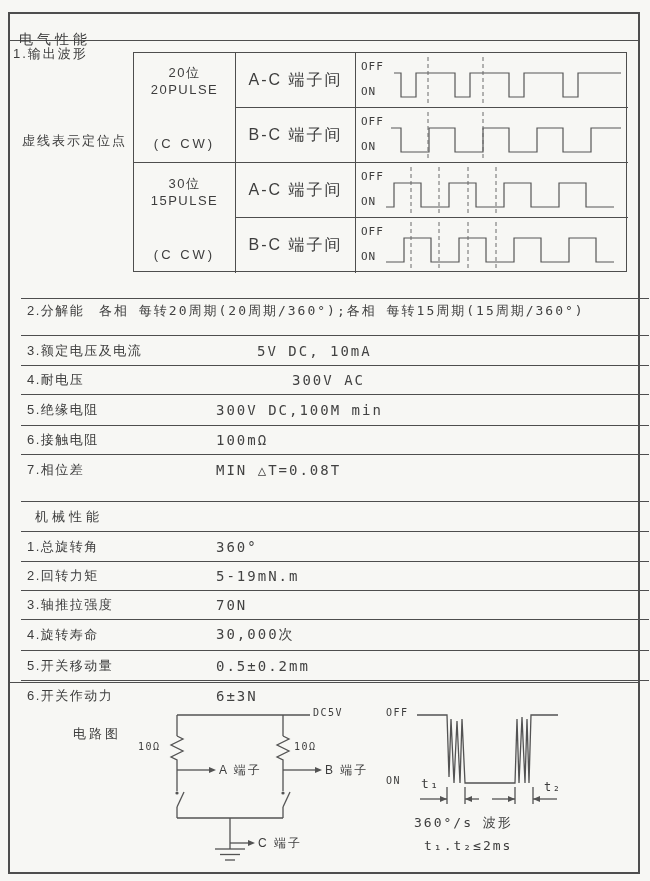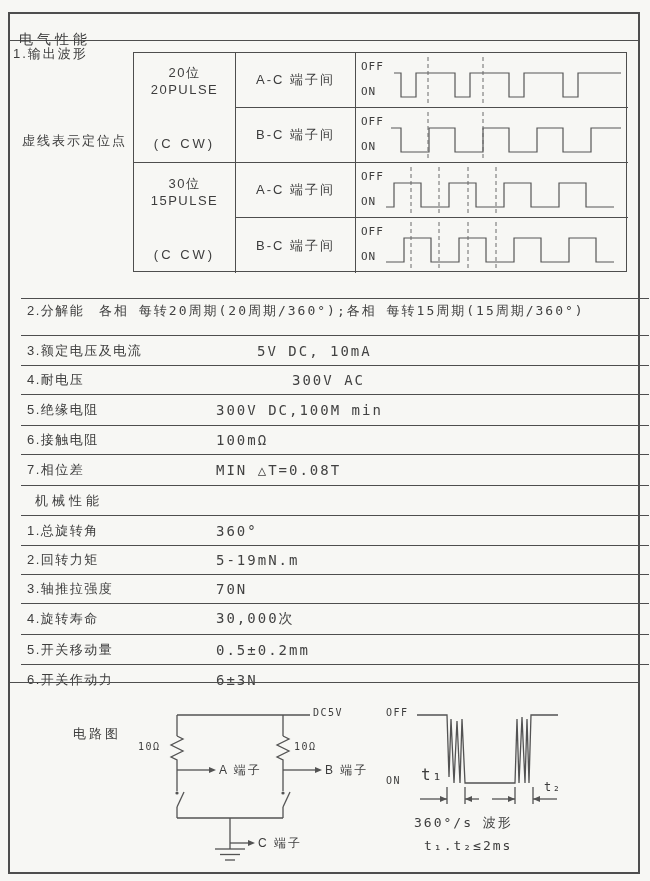--- a/index.html
+++ b/index.html
@@ -32,21 +32,21 @@
 
   
   .wave-table{
     position:absolute;left:123px;top:38px;width:494px;height:220px;
     border:1.6px solid var(--ink);box-sizing:border-box;
   }
   .wt-cell{position:absolute;box-sizing:border-box;display:flex;align-items:center;justify-content:center;}
   .wt-group{flex-direction:column;gap:7px;border-right:1.6px solid var(--ink);font-size:13px;letter-spacing:1px;text-align:center;}
   .wt-group .l1{letter-spacing:1.5px;}
   .wt-group .l2{letter-spacing:3px;margin-top:32px;}
-  .wt-term{border-right:1.6px solid var(--ink);font-size:13px;letter-spacing:2px;}
+  .wt-term{border-right:1.6px solid var(--ink);font-size:16px;letter-spacing:2px;}
   .bb{border-bottom:1.6px solid var(--ink);}
   .wt-wave{overflow:hidden;}
   .wt-wave svg{position:absolute;left:0;top:0;}
   .onoff{
     position:absolute;left:5px;font-family:"DejaVu Sans Mono",monospace;
     font-size:11px;letter-spacing:1px;color:var(--text);
   }
 
   
   #spec-rows{position:absolute;left:0;top:284px;width:100%;padding-left:11px;}
@@ -148,21 +148,21 @@
         <span class="spec-value" style="left: 195px;">300V DC,100M min</span>
       </div>
       <div class="spec-row" style="height: 29px;">
         <span class="spec-label">6.接触电阻</span>
         <span class="spec-value" style="left: 195px;">100mΩ</span>
       </div>
       <div class="spec-row" style="height: 31px;">
         <span class="spec-label">7.相位差</span>
         <span class="spec-value" style="left: 195px;">MIN △T=0.08T</span>
       </div>
-      <div class="spec-row" style="height: 30px;">
+      <div class="spec-row" style="height: 30px; margin-top: 16px;">
         <span class="spec-label section">机械性能</span>
       </div>
       <div class="spec-row" style="height: 30px;">
         <span class="spec-label">1.总旋转角</span>
         <span class="spec-value" style="left: 195px;">360°</span>
       </div>
       <div class="spec-row" style="height: 29px;">
         <span class="spec-label">2.回转力矩</span>
         <span class="spec-value" style="left: 195px;">5-19mN.m</span>
       </div>
@@ -249,18 +249,18 @@
     <span class="c-lbl" style="left:63px;top:42px;font-size:13px;letter-spacing:3px;">电路图</span>
     <span class="c-lbl c-mono" style="left:303px;top:24px;">DC5V</span>
     <span class="c-lbl c-mono" style="left:128px;top:58px;">10Ω</span>
     <span class="c-lbl c-mono" style="left:284px;top:58px;">10Ω</span>
     <span class="c-lbl" style="left:209px;top:79px;">A 端子</span>
     <span class="c-lbl" style="left:315px;top:79px;">B 端子</span>
     <span class="c-lbl" style="left:248px;top:152px;">C 端子</span>
 
     <span class="c-lbl c-mono" style="left:376px;top:24px;">OFF</span>
     <span class="c-lbl c-mono" style="left:376px;top:92px;">ON</span>
-    <span class="c-lbl c-mono" style="left:411px;top:82px;font-size:16px;">t₁</span>
+    <span class="c-lbl c-mono" style="left:411px;top:93px;font-size:13px;">t₁</span>
     <span class="c-lbl c-mono" style="left:534px;top:97px;font-size:12px;">t₂</span>
     <span class="cap" style="left:404px;top:131px;">360°/s 波形</span>
     <span class="cap" style="left:414px;top:155px;">t₁.t₂≤2ms</span>
   </div>
 </div>
 
 </body></html>

